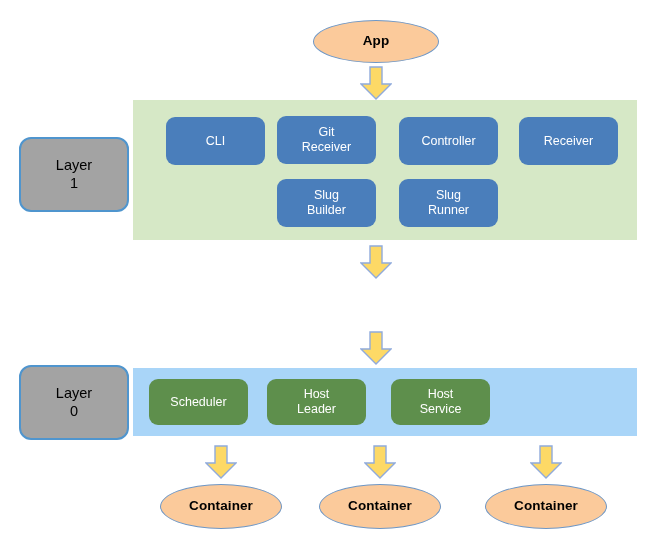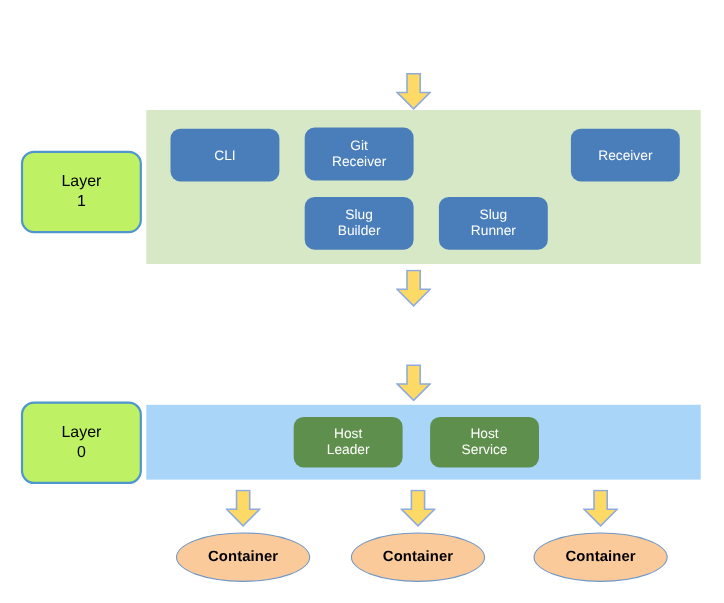--- a/index.html
+++ b/index.html
@@ -32,21 +32,21 @@
     font-weight: bold;
     font-size: 13.5px;
     letter-spacing: 0.1px;
     line-height: 1.1;
     text-align: center;
   }
 
   
   .layer-box {
     position: absolute;
-    background: #bef264;
+    background: #a3a3a3;
     border: 2px solid #4F95CE;
     border-radius: 12px;
     display: flex;
     align-items: center;
     justify-content: center;
     box-sizing: border-box;
     color: #000000;
     font-size: 14.5px;
     line-height: 1.18;
     text-align: center;
@@ -82,40 +82,46 @@
   .arrow {
     position: absolute;
   }
   .arrow svg { display: block; }
 </style>
 </head>
 <body>
 
 <div id="diagram-root">
 
+  <div class="ellipse" style="left:313px; top:20px; width:126px; height:43px;">
+    <span>App</span>
+  </div>
 
   <div class="arrow" style="left:360px; top:66px; width:32px; height:34px;">
     <svg width="32" height="34" viewBox="0 0 32 34" aria-hidden="true">
       <polygon points="10,1 22,1 22,18 31,18 16,33 1,18 10,18" fill="#FDD966" stroke="#8FAADC" stroke-width="1.4"></polygon>
     </svg>
   </div>
 
   <div class="panel panel-green" style="left:133px; top:100px; width:504px; height:140px;"></div>
 
   <div class="layer-box" style="left:19px; top:137px; width:110px; height:75px;">
     <span>Layer
 1</span>
   </div>
 
-  <div class="svc svc-blue" style="left:155px; top:117px; width:99px; height:48px;">
+  <div class="svc svc-blue" style="left:166px; top:117px; width:99px; height:48px;">
     <span>CLI</span>
   </div>
   <div class="svc svc-blue" style="left:277px; top:116px; width:99px; height:48px;">
     <span>Git
 Receiver</span>
+  </div>
+  <div class="svc svc-blue" style="left:399px; top:117px; width:99px; height:48px;">
+    <span>Controller</span>
   </div>
   <div class="svc svc-blue" style="left:519px; top:117px; width:99px; height:48px;">
     <span>Receiver</span>
   </div>
 
   <div class="svc svc-blue" style="left:277px; top:179px; width:99px; height:48px;">
     <span>Slug
 Builder</span>
   </div>
   <div class="svc svc-blue" style="left:399px; top:179px; width:99px; height:48px;">
@@ -136,20 +142,23 @@
     </svg>
   </div>
 
   <div class="panel panel-blue" style="left:133px; top:368px; width:504px; height:68px;"></div>
 
   <div class="layer-box" style="left:19px; top:365px; width:110px; height:75px;">
     <span>Layer
 0</span>
   </div>
 
+  <div class="svc svc-green" style="left:149px; top:379px; width:99px; height:46px;">
+    <span>Scheduler</span>
+  </div>
   <div class="svc svc-green" style="left:267px; top:379px; width:99px; height:46px;">
     <span>Host
 Leader</span>
   </div>
   <div class="svc svc-green" style="left:391px; top:379px; width:99px; height:46px;">
     <span>Host
 Service</span>
   </div>
 
   <div class="arrow" style="left:205px; top:445px; width:32px; height:34px;">

